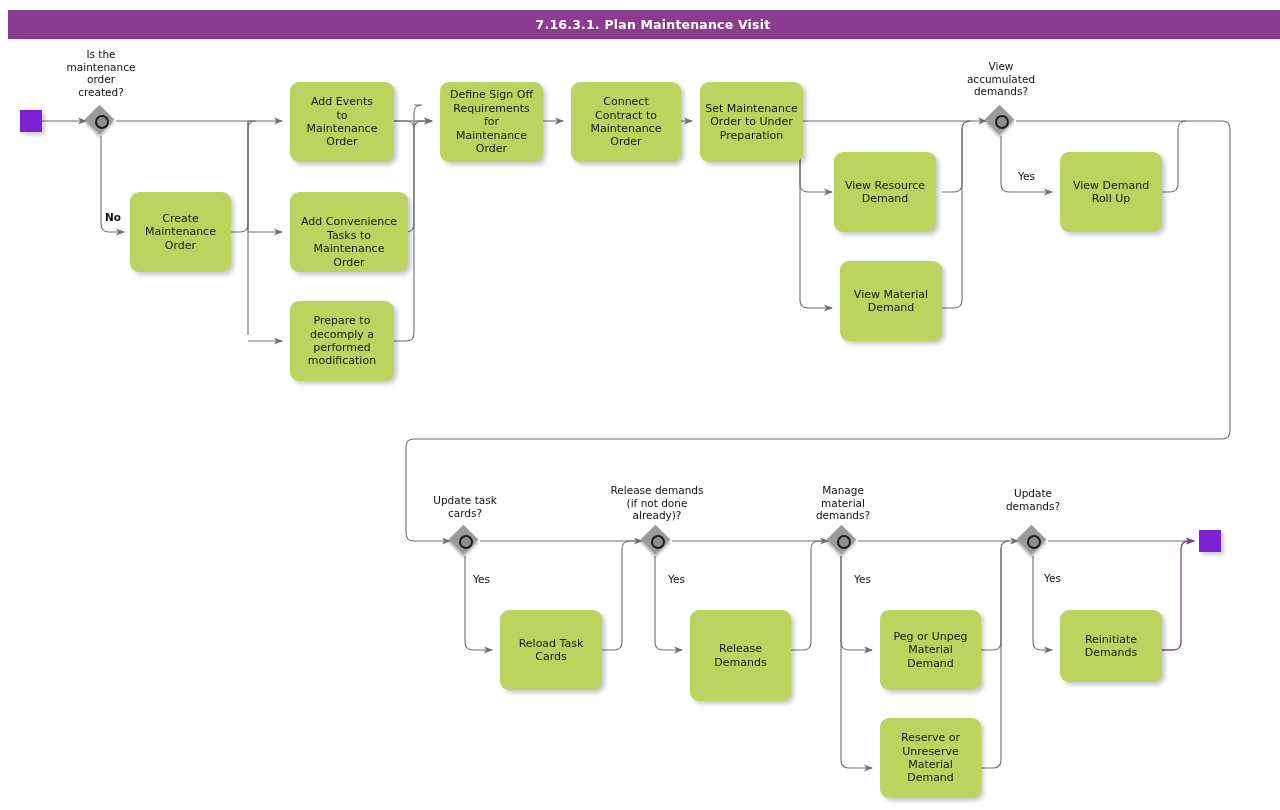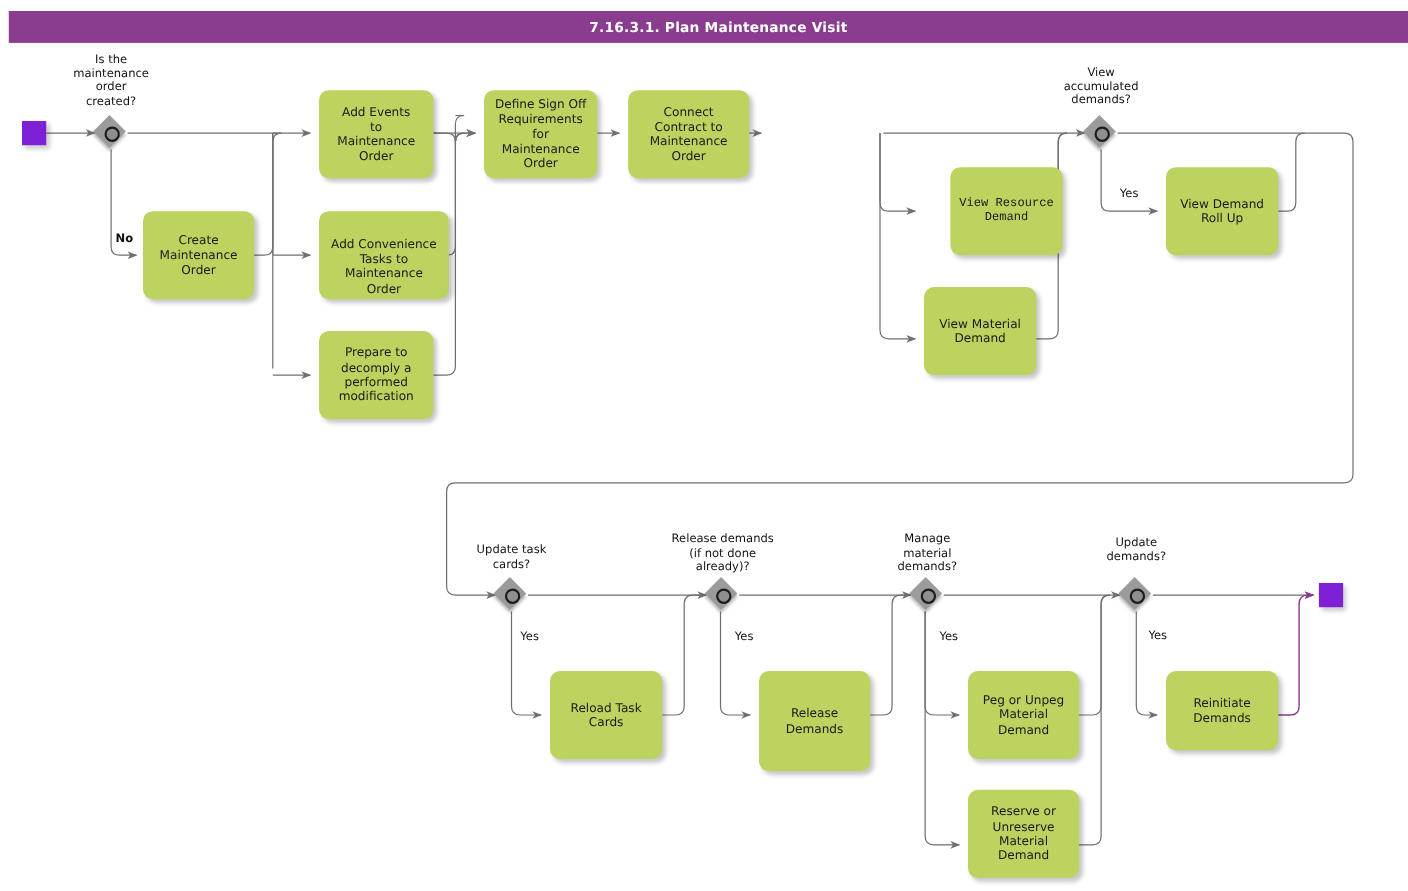--- a/index.html
+++ b/index.html
@@ -209,22 +209,27 @@
 Order</span>
   </div>
 
   <div class="task" style="left:571px;top:82px;width:110px;height:80px;">
     <span>Connect
 Contract to
 Maintenance
 Order</span>
   </div>
 
-
-  <div class="task" style="left:864px;top:152px;width:102px;height:80px;font-family:Liberation Mono, monospace;">
+  <div class="task" style="left:700px;top:82px;width:103px;height:80px;">
+    <span>Set Maintenance
+Order to Under
+Preparation</span>
+  </div>
+
+  <div class="task" style="left:834px;top:152px;width:102px;height:80px;">
     <span>View Resource
 Demand</span>
   </div>
 
   <div class="task" style="left:840px;top:261px;width:102px;height:80px;">
     <span>View Material
 Demand</span>
   </div>
 
   <div class="task" style="left:1060px;top:152px;width:102px;height:80px;">

